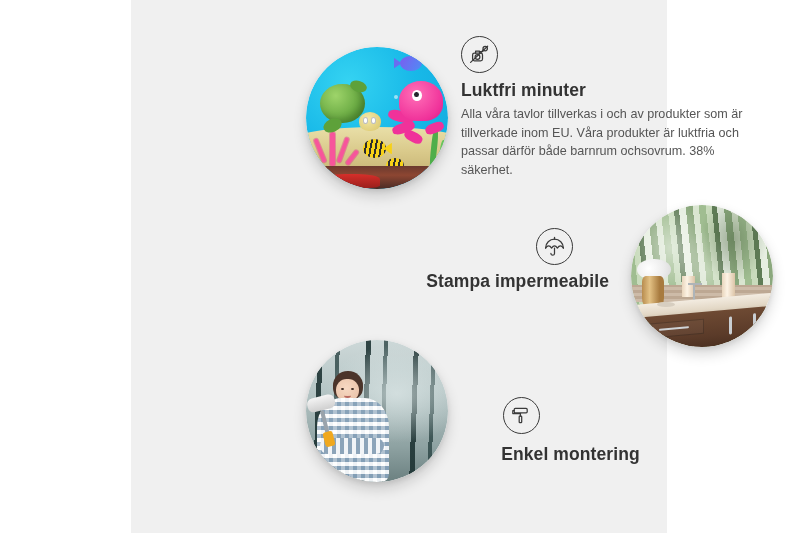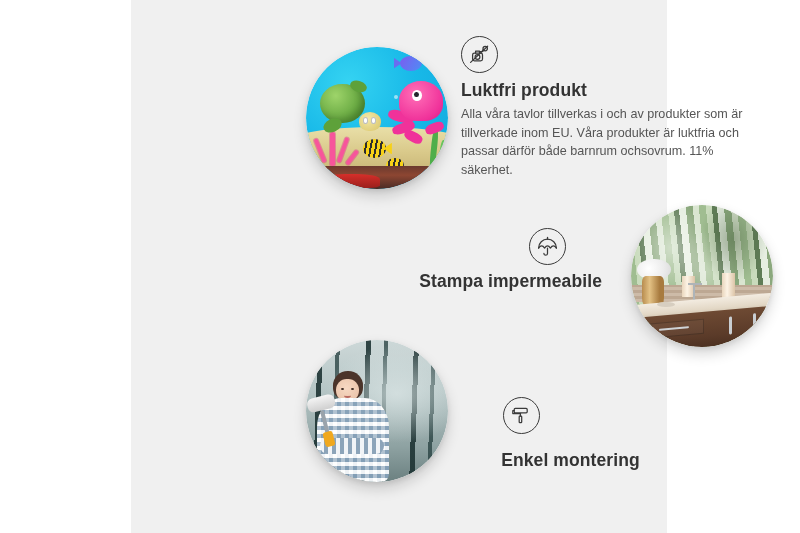--- a/index.html
+++ b/index.html
@@ -366,33 +366,33 @@
 
   
   #feat-odourless {
     left: 330px; top: 36px; width: 304px;
     text-align: left;
   }
   #feat-odourless .icon-row { display: flex; justify-content: flex-start; }
 
   
   #feat-waterproof {
-    left: 201px; top: 228px; width: 270px;
+    left: 208px; top: 228px; width: 270px;
     text-align: right;
   }
   #feat-waterproof .icon-row { display: flex; justify-content: flex-end; padding-right: 36px; }
   #feat-waterproof .heading { margin-top: 6px; }
 
   
   #feat-assembly {
     left: 322px; top: 397px; width: 235px;
     text-align: center;
   }
   #feat-assembly .icon-row { display: flex; justify-content: center; padding-right: 98px; }
-  #feat-assembly .heading { margin-top: 16px; }
+  #feat-assembly .heading { margin-top: 10px; }
 </style>
 </head>
 <body>
 
 <div class="page">
   <div class="panel">
 
     <div class="photo" id="photo-sea">
       <div class="inner">
         <div class="sea-bg"></div>
@@ -437,22 +437,22 @@
             <path d="M7.4 11.2h6.3c1 0 1.8.8 1.8 1.8v4.1c0 1-.8 1.8-1.8 1.8H7.4c-1 0-1.8-.8-1.8-1.8v-4.1c0-1 .8-1.8 1.8-1.8z"></path>
             <path d="M8.6 11.2V9.1h3.9v2.1"></path>
             <path d="M12.5 9.6h2.6c.6 0 1.1-.5 1.1-1.1V7.4"></path>
             <circle cx="18.2" cy="6.6" r="2.2"></circle>
             <path d="M16.4 8.2l-1.3 1"></path>
             <circle cx="10.5" cy="15" r="2.4"></circle>
             <path d="M3.6 20.4L20.6 4.2"></path>
           </svg>
         </div>
       </div>
-      <h2 class="heading">Luktfri produkt</h2>
-      <p class="body">Alla våra tavlor tillverkas i och av produkter som är tillverkade inom EU. Våra produkter är luktfria och passar därför både barnrum ochsovrum. 11% säkerhet.</p>
+      <h2 class="heading">Luktfri minuter</h2>
+      <p class="body">Alla våra tavlor tillverkas i och av produkter som är tillverkade inom EU. Våra produkter är luktfria och passar därför både barnrum ochsovrum. 38% säkerhet.</p>
     </div>
 
     <div class="feature-text" id="feat-waterproof">
       <div class="icon-row">
         <div class="icon-circle">
           <svg width="25" height="25" viewBox="0 0 25 25" fill="none" stroke="#3a3a3a" stroke-width="1.25" stroke-linecap="round" stroke-linejoin="round">
             <path d="M3.6 14.1c0-4.9 4-8.9 8.9-8.9s8.9 4 8.9 8.9"></path>
             <path d="M3.6 14.1c1-1.5 2-2.2 3-2.2s2 .7 3 2.2c1-1.5 2-2.2 2.9-2.2s1.9.7 2.9 2.2c1-1.5 2-2.2 3-2.2s2 .7 3 2.2"></path>
             <path d="M12.5 14.1v5.3c0 1-.8 1.8-1.8 1.8s-1.8-.8-1.8-1.8"></path>
             <path d="M12.5 5.2V3.4"></path>

